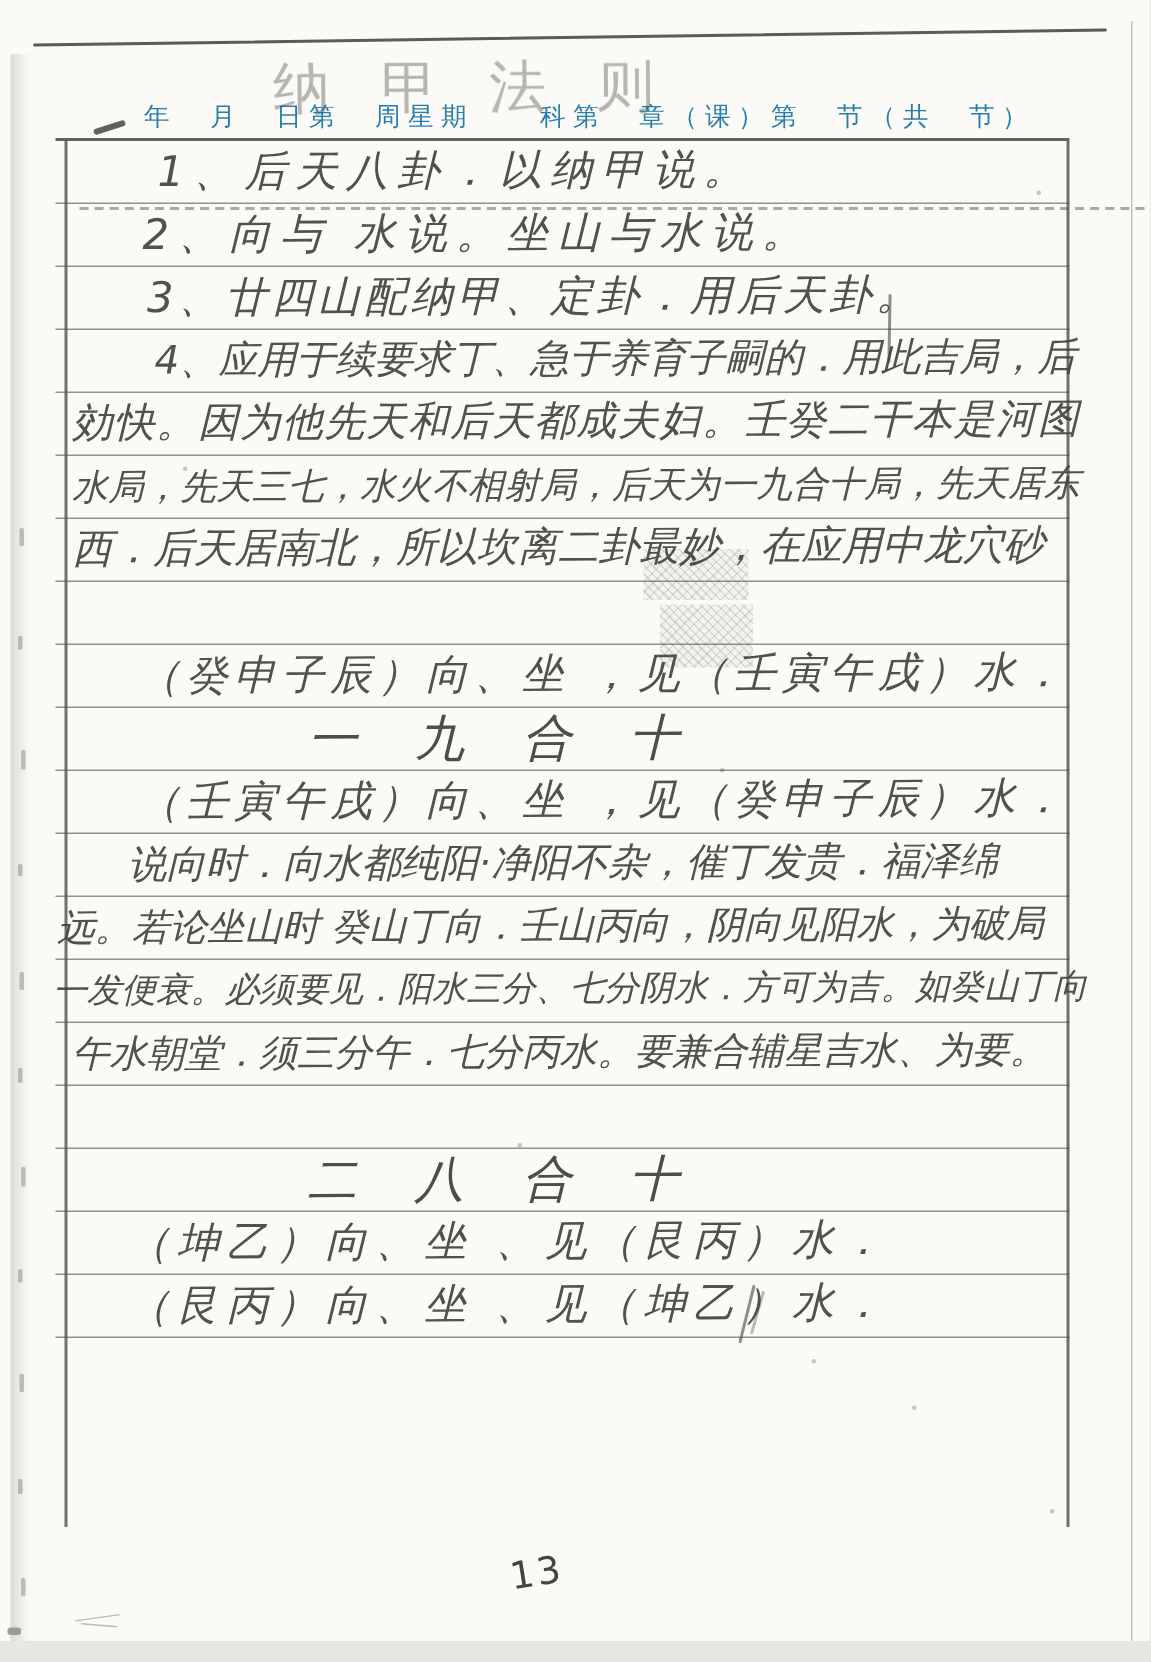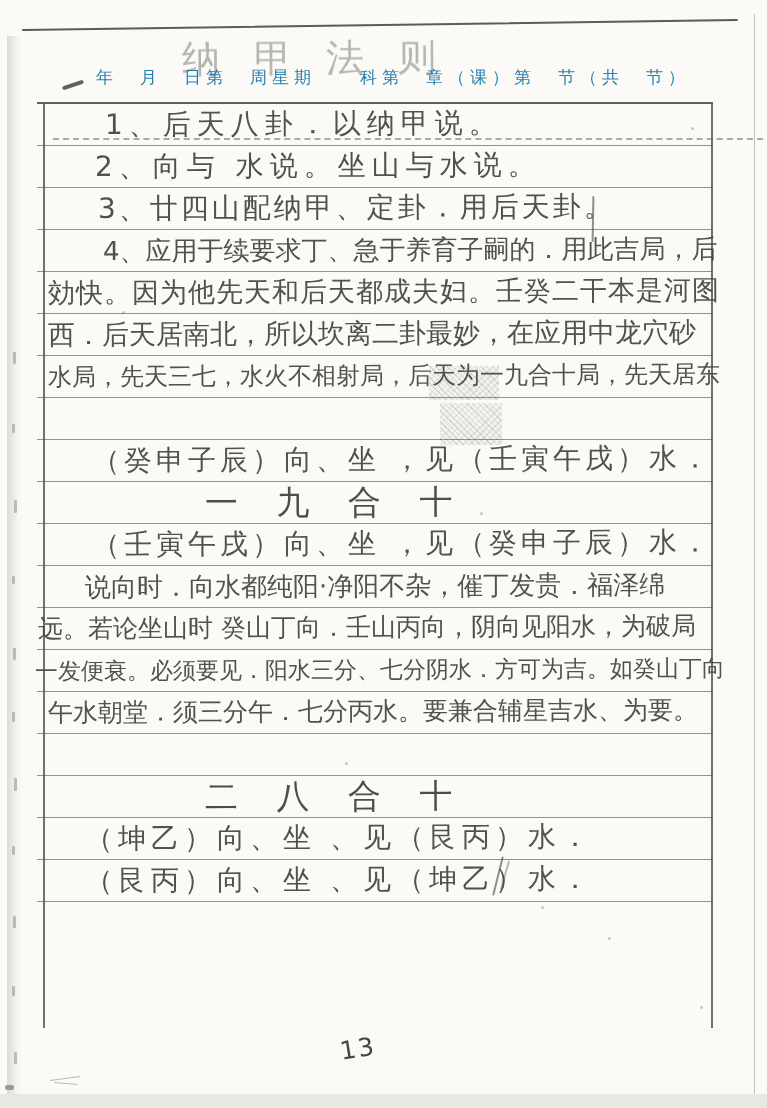--- a/index.html
+++ b/index.html
@@ -28,22 +28,22 @@
              border-radius:1px; opacity:.85; }
   .tophook { position:absolute; left:62px; top:83px; width:22px; height:4px;
              background:#3b3a37; transform:rotate(-18deg); border-radius:2px; opacity:.8; }
   .ghost { position:absolute; left:182px; top:33px; font-size:38px; letter-spacing:34px;
            color:rgba(126,123,118,.55); filter:blur(.5px); white-space:nowrap;
            transform:rotate(-.4deg); }
   .formline { position:absolute; left:96px; top:66px; font-size:17px; letter-spacing:5px;
               color:#0369a1; white-space:nowrap; opacity:.85; }
 
   
-  .ruled { position:absolute; left:37px; top:102px; width:676px; height:924px;
-           border-top:2px solid rgba(62,60,55,.8); }
+  .ruled { position:absolute; left:37px; top:92px; width:676px; height:924px;
+           border-top:2px solid rgba(62,60,55,.8);font-style:italic; }
   .vl { position:absolute; top:0; width:2px; height:924px; background:rgba(68,66,61,.75); }
   .vl-l { left:6px; width:1.5px; }
   .vl-r { left:674px; }
   .row { height:42px; border-bottom:1.5px solid rgba(80,77,71,.6); position:relative; }
   .hw  { display:block; white-space:nowrap; color:#454340; line-height:42px;
          transform:rotate(-.25deg); transform-origin:left center; opacity:.92; }
 
   .r1  .hw { margin-left:68px; font-size:28px; letter-spacing:6px; }
   .r2  .hw { margin-left:58px; font-size:28px; letter-spacing:6px; }
   .r3  .hw { margin-left:61px; font-size:28px; letter-spacing:3px; }
@@ -131,25 +131,25 @@
       </div>
     <div class="row r3">
         <span class="hw">3、廿四山配纳甲、定卦．用后天卦。</span>
       </div>
     <div class="row r4">
         <span class="hw">4、应用于续要求丁、急于养育子嗣的．用此吉局，后</span>
       </div>
     <div class="row r6">
         <span class="hw">効快。因为他先天和后天都成夫妇。壬癸二干本是河图</span>
       </div>
+    <div class="row r7">
+        <span class="hw">水局，先天三七，水火不相射局，后天为一九合十局，先天居东</span>
+      </div>
     <div class="row r8">
         <span class="hw">西．后天居南北，所以坎离二卦最妙，在应用中龙穴砂</span>
-      </div>
-    <div class="row r7">
-        <span class="hw">水局，先天三七，水火不相射局，后天为一九合十局，先天居东</span>
       </div>
     <div class="row">
         <span class="hw"></span>
       </div>
     <div class="row r13">
         <span class="hw">（癸申子辰）向、坐 ，见（壬寅午戌）水．</span>
       </div>
     <div class="row rh">
         <span class="hw">一 九 合 十</span>
       </div>

